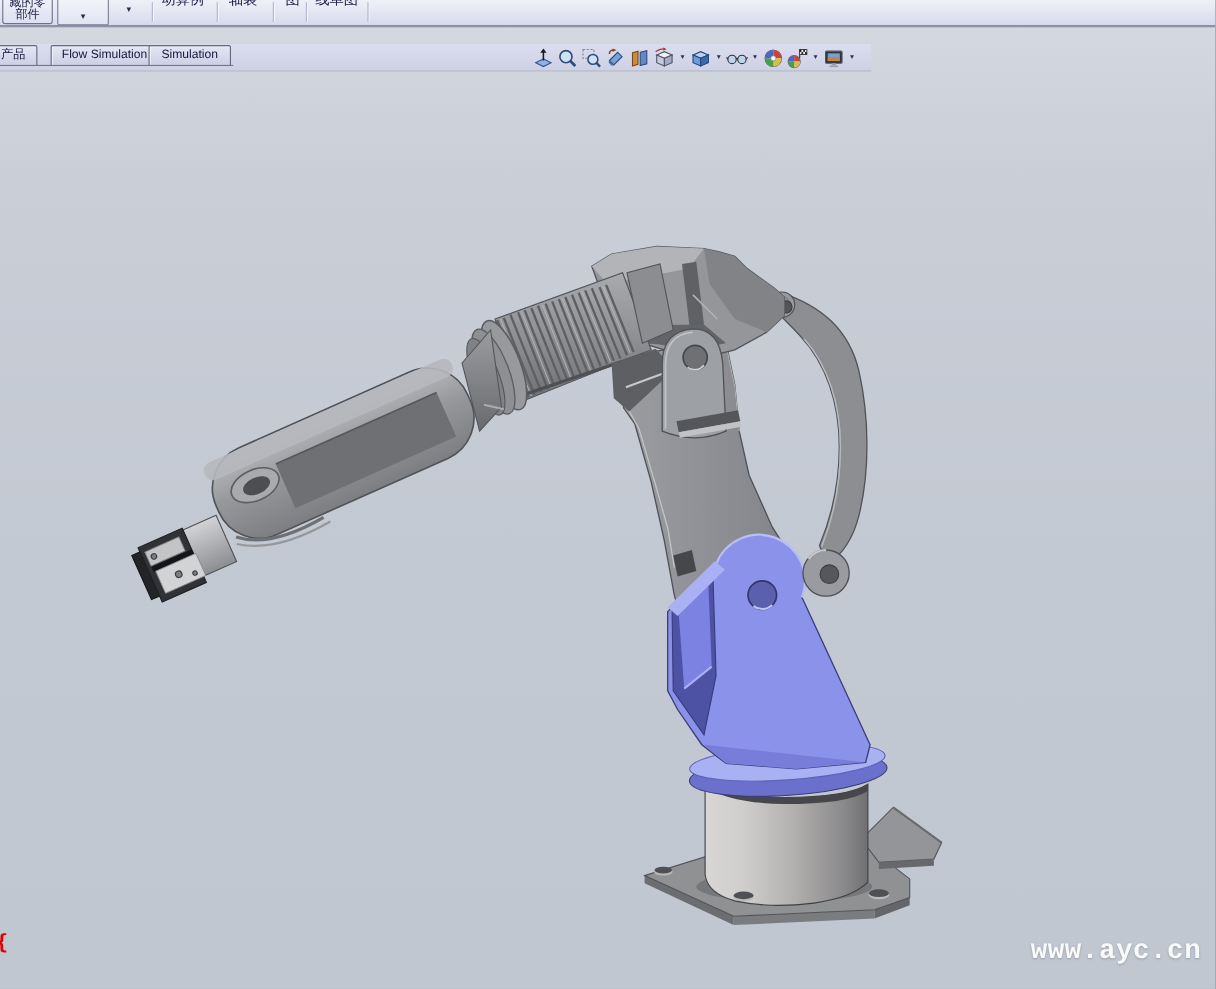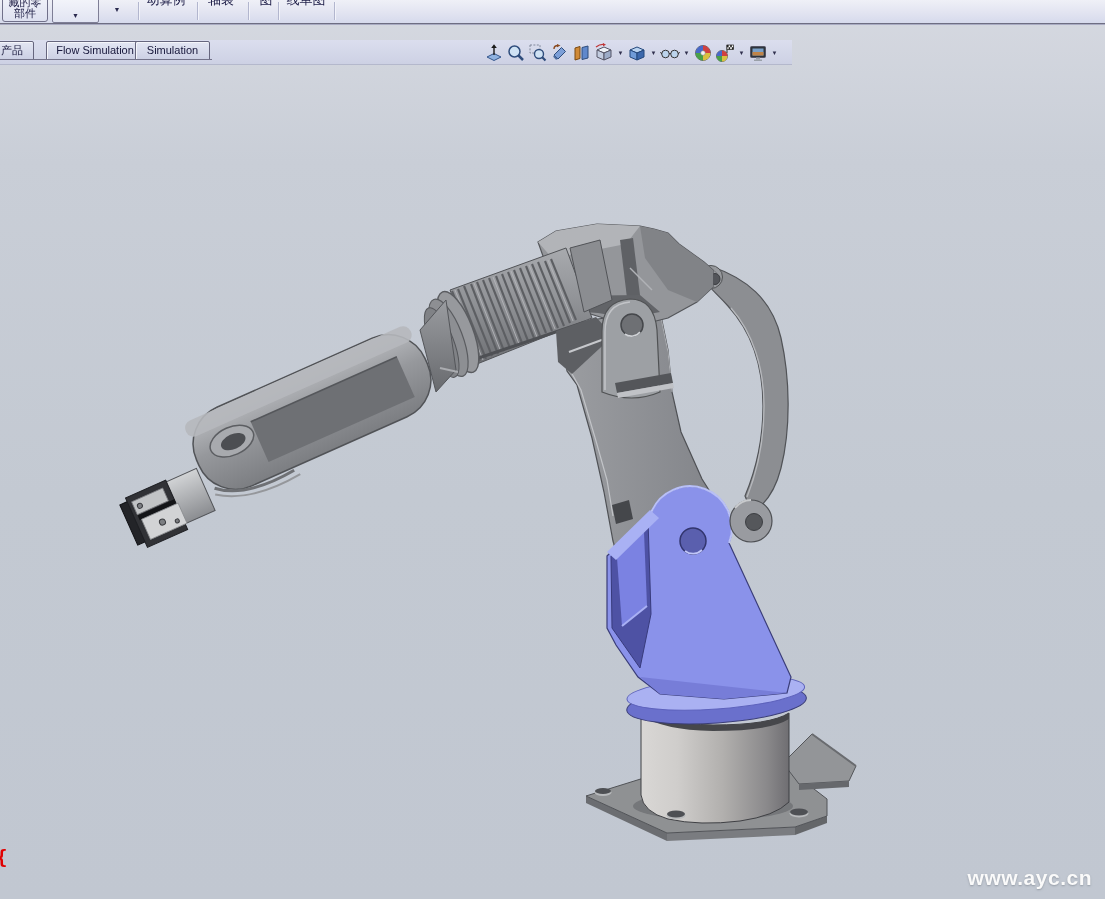--- a/index.html
+++ b/index.html
@@ -2,22 +2,22 @@
 <html><head>
 <meta charset="utf-8">
 <style>
   html,body{margin:0;padding:0;background:#9aa0aa;}
   .stage{position:relative;width:1105px;height:899px;overflow:hidden;
          font-family:"Liberation Sans",sans-serif;
          background:linear-gradient(180deg,#d6d9e1 0%,#c9ced7 18%,#c3c9d2 55%,#c1c7d1 100%);}
   
   .viewport{position:absolute;inset:0;}
   .viewport svg{position:absolute;left:0;top:0;}
-  .watermark{position:absolute;right:13px;bottom:9px;
-             font-family:Liberation Sans, sans-serif;font-weight:700;font-size:21px;
+  .watermark{position:absolute;right:13px;bottom:20px;
+             font-family:Liberation Mono, monospace;font-weight:700;font-size:25px;
              letter-spacing:.5px;color:#fafafa;text-shadow:0 1px 2px rgba(110,116,128,.55);}
   .red-mark{position:absolute;left:-4px;top:846px;color:#e00000;
             font-weight:700;font-size:19px;font-family:"DejaVu Sans Mono",monospace;}
   
   .row1{position:absolute;left:0;top:0;width:1105px;height:23px;
         background:linear-gradient(180deg,#eff0f7 0%,#e2e4f1 55%,#d6daec 100%);
         border-bottom:1px solid #6e6e82;box-shadow:0 1px 0 #a9abc2;}
   .bigbtn{position:absolute;left:2px;top:-9px;width:46px;height:31px;
           background:linear-gradient(180deg,#f5f6fb,#dde0f0);
           border:1px solid #70708a;border-radius:3px;color:#1c1c44;

